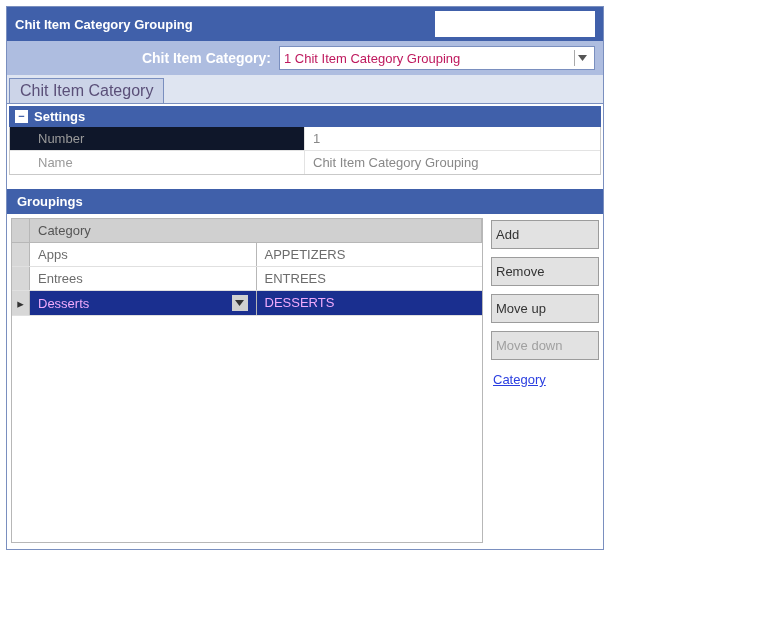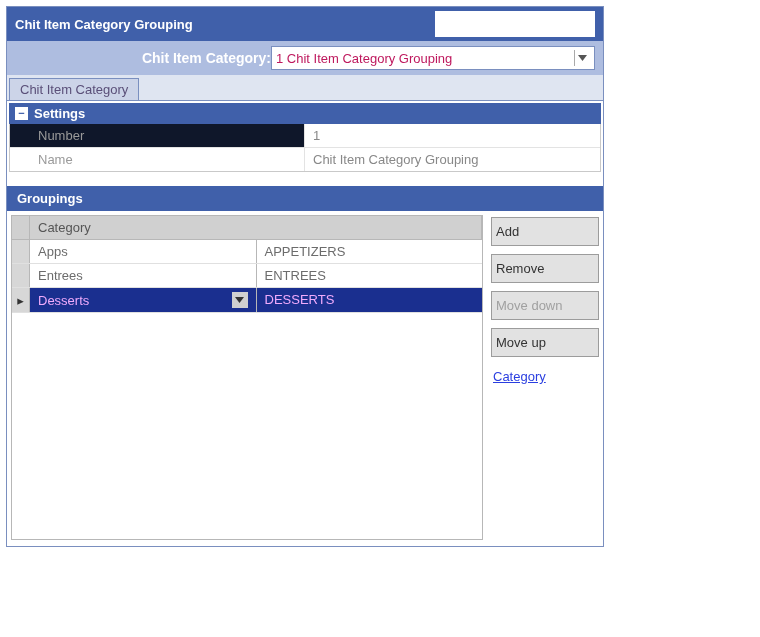--- a/index.html
+++ b/index.html
@@ -1,27 +1,27 @@
 <!DOCTYPE html>
 <html><head>
 <meta charset="utf-8">
 <style>
 *{box-sizing:border-box;margin:0;padding:0;font-family:Tahoma,Verdana,sans-serif;font-size:13px}
 body{background:#fff;padding:6px}
 .window{width:598px;border:1px solid #7a8fbf}
 .titlebar{background:#4060aa;color:#fff;font-size:20px;font-weight:bold;padding:4px 8px;display:flex;align-items:center}
 .titlebar span{flex:1}
 .title-blank{width:160px;height:26px;background:#fff}
-.selector-row{background:#aebde0;display:flex;align-items:center;padding:5px 8px;}
+.selector-row{background:#aebde0;display:flex;align-items:center;padding:5px 8px;gap:8px}
 .selector-label{color:#fff;font-weight:bold;font-size:14px;width:256px;text-align:right}
 .selector-dd{flex:1;display:flex;align-items:center;background:#fff;border:1px solid #7a8fbf;height:24px;padding:0 4px;color:#be185d}
 .selector-dd span{flex:1}
 .dd-arrow{width:16px;height:16px;border-left:1px solid #aaa;display:flex;align-items:center;justify-content:center}
 .tab-strip{background:#dfe5f1;padding-top:3px;padding-left:2px;border-bottom:1px solid #7a8fbf}
-.tab{display:inline-block;background:#ccd4e8;border:1px solid #7a8fbf;border-bottom:none;padding:3px 10px;color:#5a4f78;font-size:13px}
+.tab{display:inline-block;background:#ccd4e8;border:1px solid #7a8fbf;border-bottom:none;padding:3px 10px;color:#5a4f78;font-size:16px}
 .panel{padding:2px 2px 14px 2px;background:#fff}
 .section-hdr{background:#4060aa;color:#fff;font-weight:bold;padding:3px 6px;display:flex;align-items:center;gap:6px;font-size:15px}
 .collapse-box{width:13px;height:13px;background:#fff;color:#4060aa;font-size:11px;font-weight:bold;display:flex;align-items:center;justify-content:center;line-height:1}
 .settings-body{border:1px solid #c9c9c9;border-top:none}
 .settings-row{display:flex;border-bottom:1px solid #e3e3e3}
 .settings-row:last-child{border-bottom:none}
 .settings-label{width:50%;padding:4px 6px 4px 28px;color:#9a9a9a;border-right:1px solid #e3e3e3}
 .label-bg{background:#0f172a}
 .settings-value{width:50%;padding:4px 8px;color:#888;background:#fff}
 .grp-area{display:flex;gap:8px;padding:0 4px}
@@ -123,19 +123,19 @@
           </div>
         </div>
         <div class="col-hdr">DESSERTS</div>
       </div>
       <div class="grid-empty"></div>
     </div>
 
     <div class="btn-col">
       <div class="btn">Add</div>
       <div class="btn">Remove</div>
+      <div class="btn">Move up</div>
       <div class="btn disabled">Move down</div>
-      <div class="btn">Move up</div>
       <div class="link">Category</div>
     </div>
   </div>
 
 </div>
 
 </body></html>

